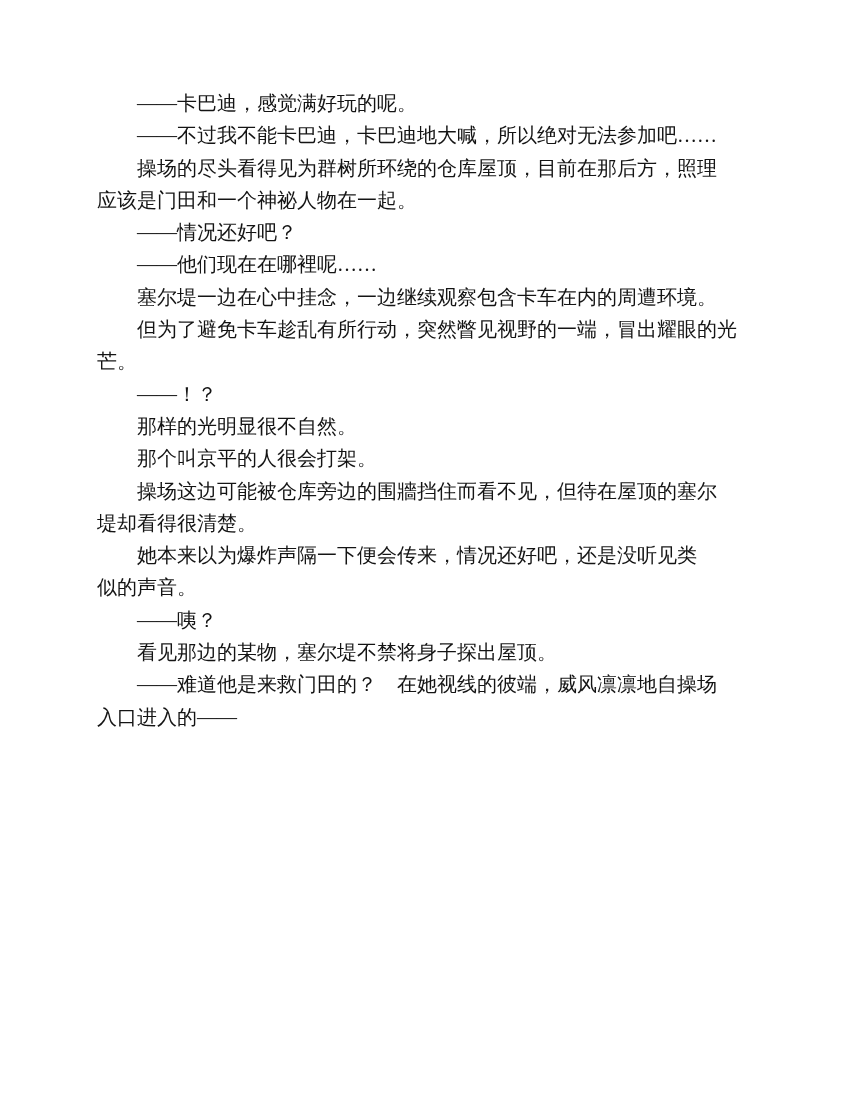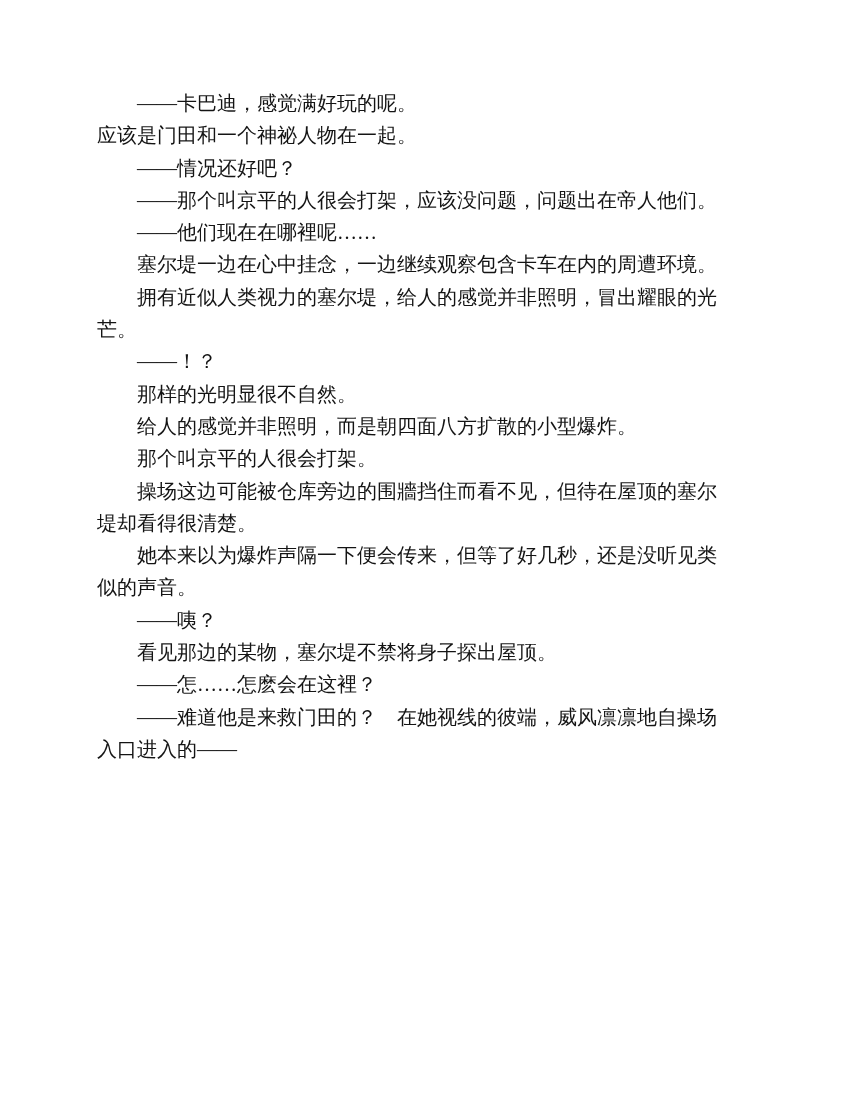--- a/index.html
+++ b/index.html
@@ -36,34 +36,33 @@
   .text-line.indent {
     text-indent: 40px;
   }
 </style>
 </head>
 <body>
 
 <div class="page">
   <div class="text-block">
       <div class="text-line indent">——卡巴迪，感觉满好玩的呢。</div>
+      <div class="text-line indent">——不过我不能卡巴迪，卡巴迪地大喊，所以绝对无法参加吧……</div>
+      <div class="text-line indent">操场的尽头看得见为群树所环绕的仓库屋顶，目前在那后方，照理</div>
       <div class="text-line">应该是门田和一个神祕人物在一起。</div>
       <div class="text-line indent">——情况还好吧？</div>
-      <div class="text-line indent">——那个叫京平的人很会打架，应该没问题，问题出在帝人他们。</div>
       <div class="text-line indent">——他们现在在哪裡呢……</div>
       <div class="text-line indent">塞尔堤一边在心中挂念，一边继续观察包含卡车在内的周遭环境。</div>
-      <div class="text-line indent">拥有近似人类视力的塞尔堤，给人的感觉并非照明，冒出耀眼的光</div>
+      <div class="text-line indent">但为了避免卡车趁乱有所行动，突然瞥见视野的一端，冒出耀眼的光</div>
       <div class="text-line">芒。</div>
       <div class="text-line indent">——！？</div>
       <div class="text-line indent">那样的光明显很不自然。</div>
-      <div class="text-line indent">给人的感觉并非照明，而是朝四面八方扩散的小型爆炸。</div>
       <div class="text-line indent">那个叫京平的人很会打架。</div>
       <div class="text-line indent">操场这边可能被仓库旁边的围牆挡住而看不见，但待在屋顶的塞尔</div>
       <div class="text-line">堤却看得很清楚。</div>
-      <div class="text-line indent">她本来以为爆炸声隔一下便会传来，但等了好几秒，还是没听见类</div>
+      <div class="text-line indent">她本来以为爆炸声隔一下便会传来，情况还好吧，还是没听见类</div>
       <div class="text-line">似的声音。</div>
       <div class="text-line indent">——咦？</div>
       <div class="text-line indent">看见那边的某物，塞尔堤不禁将身子探出屋顶。</div>
-      <div class="text-line indent">——怎……怎麽会在这裡？</div>
       <div class="text-line indent">——难道他是来救门田的？　在她视线的彼端，威风凛凛地自操场</div>
       <div class="text-line">入口进入的——</div>
     </div>
 </div>
 
 </body></html>

